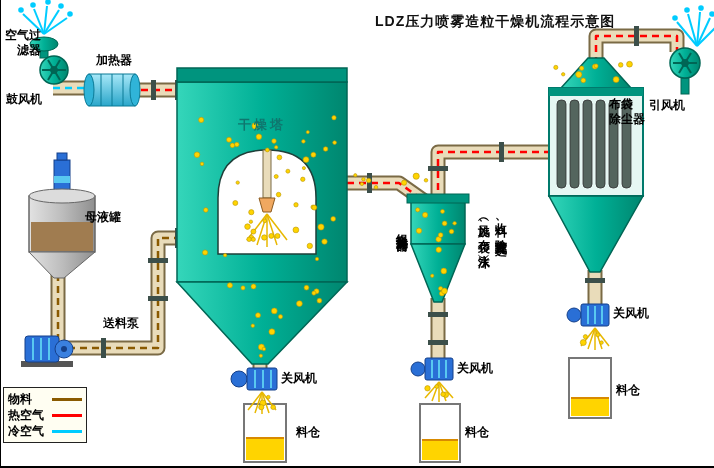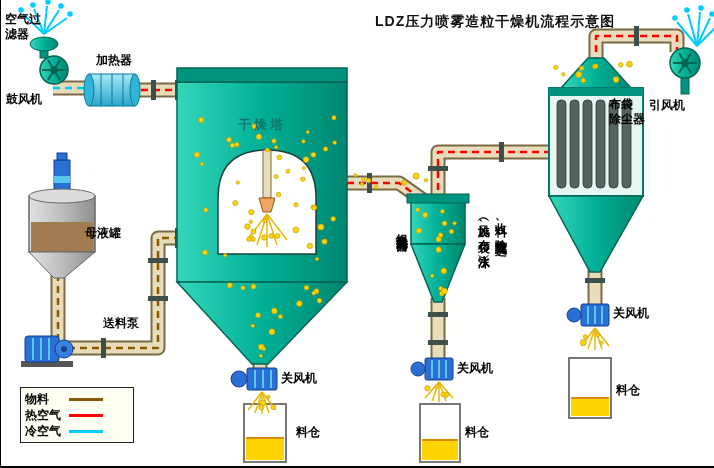--- a/index.html
+++ b/index.html
@@ -4,22 +4,22 @@
 <style>
   html,body{margin:0;padding:0;background:#e9e9e9;}
   #stage{position:relative;width:714px;height:468px;background:#ffffff;overflow:hidden;
          font-family:"Liberation Sans",sans-serif;border-left:1px solid #000;border-bottom:2px solid #000;box-sizing:border-box;}
   #diagram{position:absolute;left:0;top:0;}
   .lbl{position:absolute;font-size:12px;font-weight:bold;color:#000;white-space:nowrap;line-height:15px;}
   .pre{white-space:pre-line;}
   .vert{writing-mode:vertical-rl;letter-spacing:1px;line-height:17px;}
   .title{font-size:14px;letter-spacing:1px;color:#111;}
   .tower-lbl{color:#0f766e;font-size:13px;letter-spacing:3px;}
-  #legend{position:absolute;left:2px;top:387px;width:114px;border:1px solid #222;
-          background:#fffef2;padding:3px 4px;box-sizing:border-box;margin-left:17px;}
+  #legend{position:absolute;left:2px;top:387px;width:84px;border:1px solid #222;
+          background:#fffef2;padding:3px 4px;box-sizing:border-box;}
   .legend-row{display:flex;align-items:center;height:16px;}
   .legend-label{font-size:12px;font-weight:bold;color:#000;min-width:44px;}
   .legend-line{width:34px;height:3px;}
 </style>
 </head>
 <body>
 
 <div id="stage">
 
   <svg id="diagram" width="714" height="468" viewBox="0 0 714 468">
@@ -373,26 +373,26 @@
         <circle cx="435.8" cy="386.5" r="1.9" fill="#ffd400" stroke="#b8960a" stroke-width="0.6"></circle>
         <circle cx="442.1" cy="394.3" r="2.3" fill="#ffd400" stroke="#b8960a" stroke-width="0.6"></circle>
         <circle cx="596.8" cy="334.8" r="2.0" fill="#ffd400" stroke="#b8960a" stroke-width="0.6"></circle>
         <circle cx="582.3" cy="342.5" r="3.0" fill="#ffd400" stroke="#b8960a" stroke-width="0.6"></circle>
         <circle cx="584.4" cy="336.7" r="2.1" fill="#ffd400" stroke="#b8960a" stroke-width="0.6"></circle>
         <circle cx="600.5" cy="342.6" r="1.8" fill="#ffd400" stroke="#b8960a" stroke-width="0.6"></circle>
       </g>
   </svg>
 
   <div class="lbl title" style="left:330px;top:14px;padding-left:44px;">LDZ压力喷雾造粒干燥机流程示意图</div>
-  <div class="lbl pre" style="left:4px;top:12px;">空气过
+  <div class="lbl pre" style="left:4px;top:28px;text-align:right;">空气过
 滤器</div>
   <div class="lbl" style="left:5px;top:92px;">鼓风机</div>
   <div class="lbl" style="left:95px;top:53px;text-align:right;">加热器</div>
   <div class="lbl tower-lbl" style="left:237px;top:117px;">干燥塔</div>
-  <div class="lbl" style="left:84px;top:210px;margin-top:16px;">母液罐</div>
+  <div class="lbl" style="left:84px;top:210px;">母液罐</div>
   <div class="lbl" style="left:74px;top:316px;margin-left:28px;">送料泵</div>
   <div class="lbl vert" style="left:392px;top:224px;">组合旋风分离器</div>
   <div class="lbl vert pre" style="left:474px;top:214px;">收料、除尘方式可选
 （旋风、布袋、水沫）</div>
   <div class="lbl pre" style="left:608px;top:97px;">布袋
 除尘器</div>
   <div class="lbl" style="left:648px;top:82px;margin-top:16px;">引风机</div>
   <div class="lbl" style="left:280px;top:371px;">关风机</div>
   <div class="lbl" style="left:456px;top:361px;">关风机</div>
   <div class="lbl" style="left:612px;top:306px;">关风机</div>

